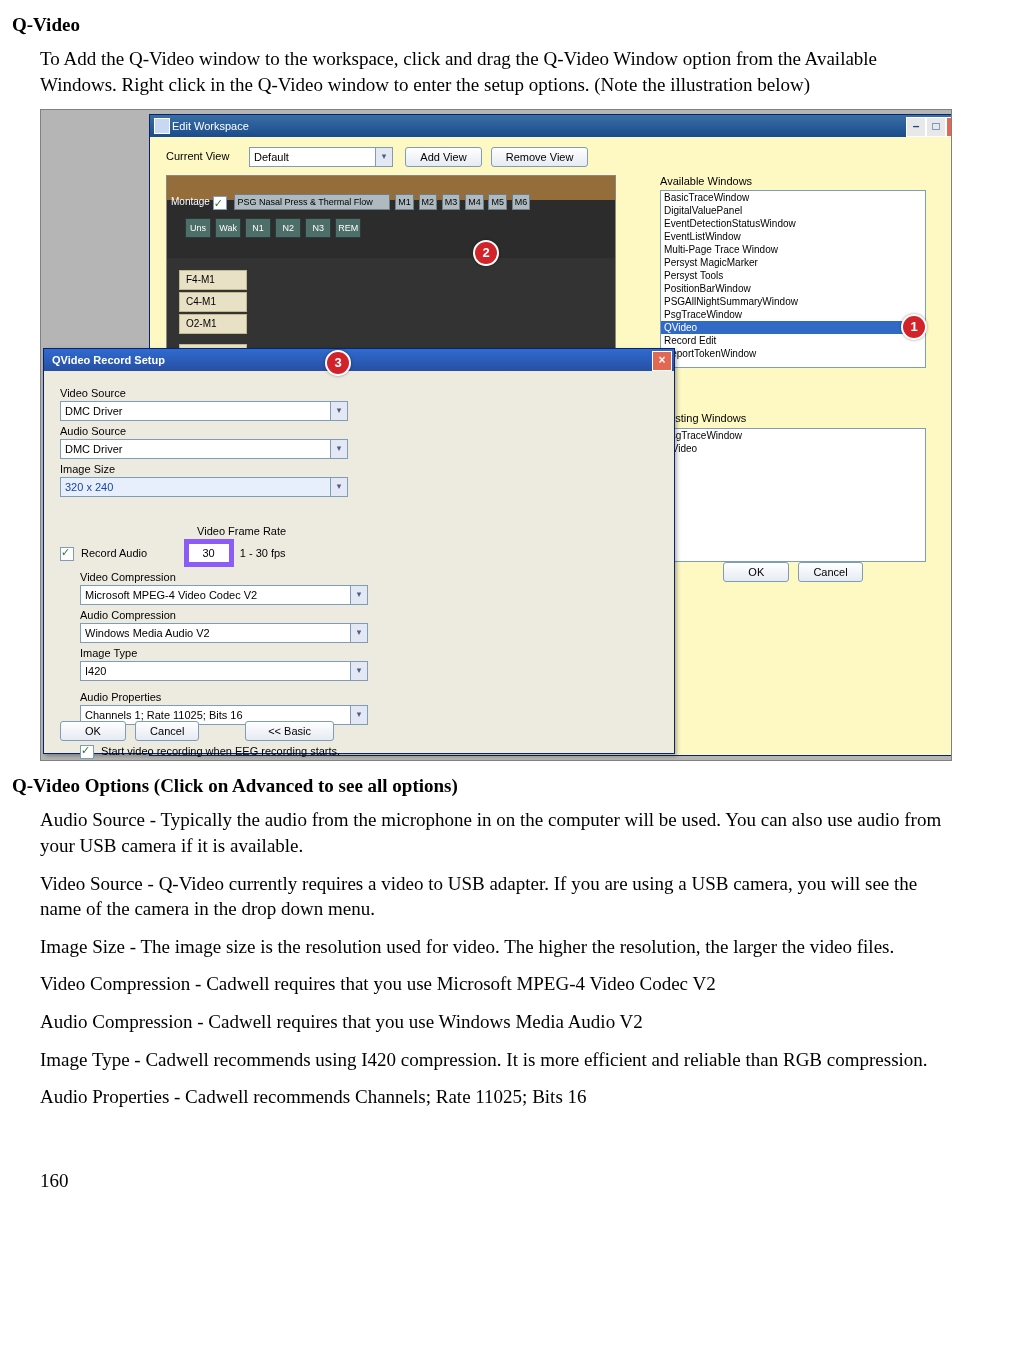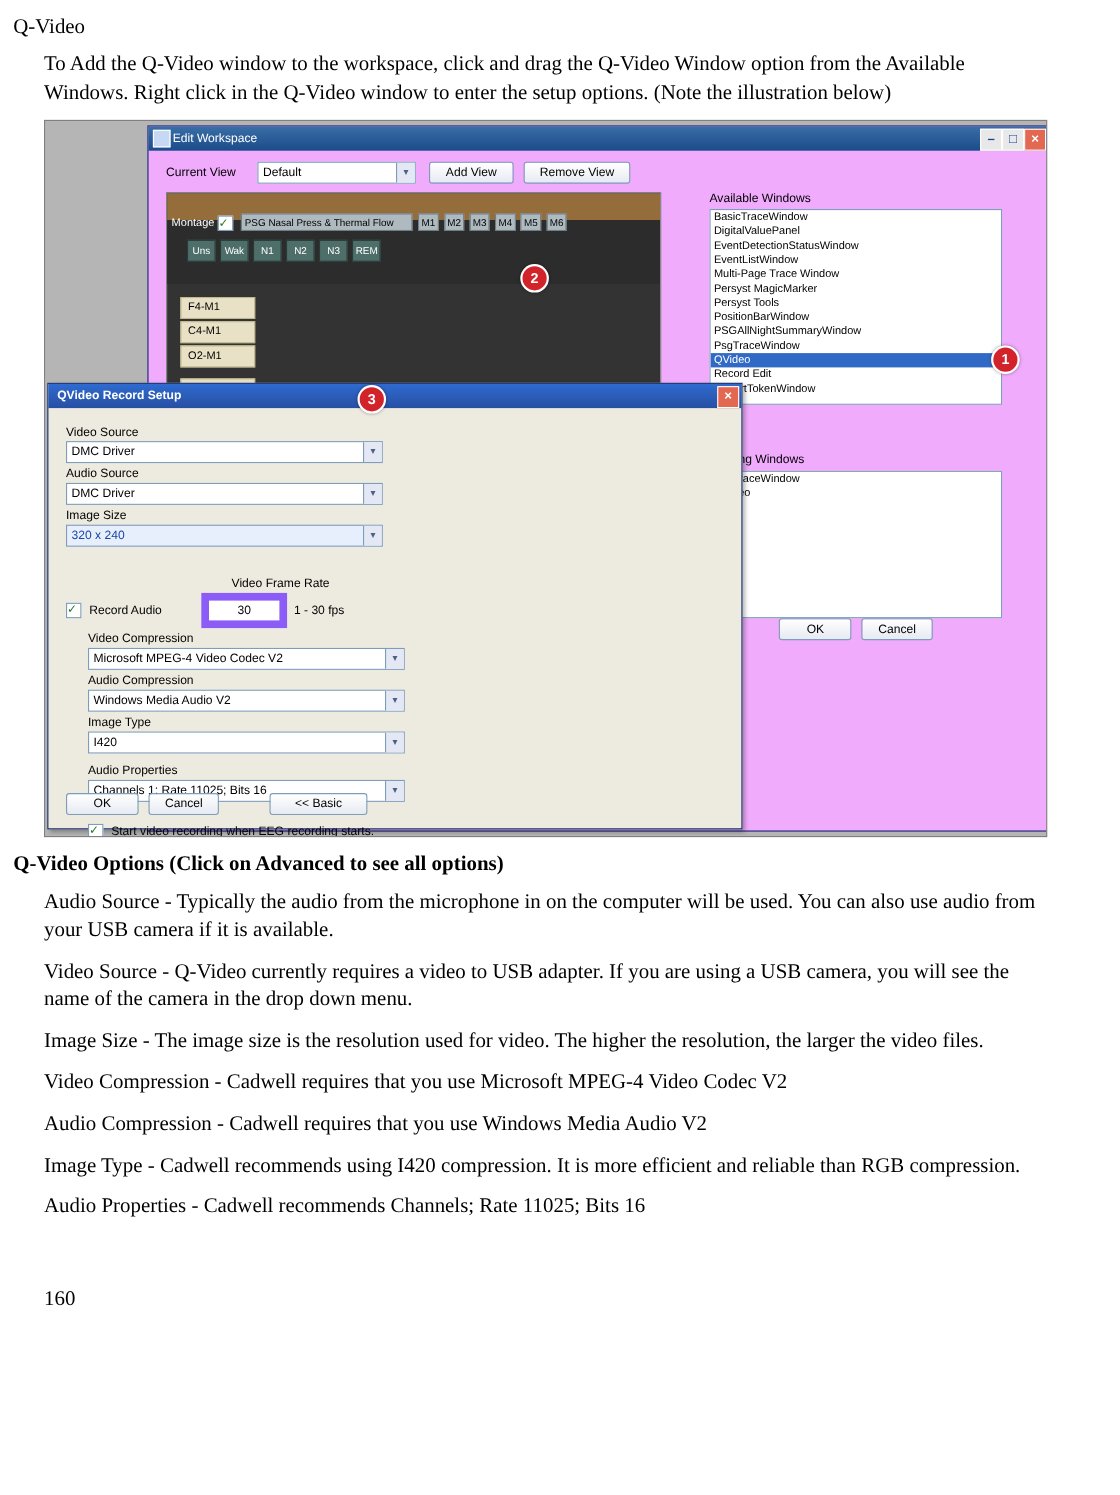--- a/index.html
+++ b/index.html
@@ -1,26 +1,26 @@
 <!DOCTYPE html>
 <html><head>
 <meta charset="utf-8">
 <style>
   body{margin:0;padding:0;font-family:"Palatino Linotype","Book Antiqua",Georgia,serif;color:#000;background:#fff}
   .page{width:1018px;margin:0 auto;padding:14px 40px 0 12px;box-sizing:border-box}
-  .h1{font-weight:normal;font-size:19px;margin:0 0 10px 0}
+  .h1{font-weight:bold;font-size:19px;margin:0 0 10px 0}
   .h2{font-weight:bold;font-size:19px;margin:14px 0 10px 0}
   .body-text{font-size:19px;line-height:1.35;margin:0 28px 12px 28px;text-align:left}
   .pagenum{font-size:19px;margin:60px 0 0 28px}
 
   
   .illus{margin:10px 0 14px 28px;width:910px;height:650px;border:1px solid #808080;background:#b5b5b5;position:relative;font-family:Tahoma,Arial,sans-serif;font-size:11px;overflow:hidden}
 
   
-  .ew{position:absolute;left:93px;top:4px;width:818px;height:640px;background:#f0abfc;border:1px solid #0a246a}
+  .ew{position:absolute;left:108px;top:4px;width:818px;height:640px;background:#fef9c3;border:1px solid #0a246a}
   .ew-title{background:linear-gradient(#3a6ea5,#1a4c8b);height:22px;line-height:22px;color:#fff;padding-left:22px;position:relative}
   .ew-title::before{content:"";position:absolute;left:4px;top:3px;width:14px;height:14px;background:#c7d8f5;border:1px solid #fff}
   .win-btn{position:absolute;top:2px;width:18px;height:18px;background:#e8e8e8;border:1px solid #fff;color:#13459b;text-align:center;line-height:16px;font-size:12px;font-weight:bold}
   .win-min{right:42px}
   .win-max{right:22px}
   .win-close{right:2px;background:#e36851;color:#fff}
 
   .ew-row1{height:34px;padding:10px 0 0 16px}
   .cv-label{display:inline-block;width:80px}
   .combo{display:inline-block;height:18px;border:1px solid #7f9db9;background:#fff;vertical-align:middle;position:relative;padding:0 18px 0 4px;line-height:18px}
@@ -46,21 +46,21 @@
   .listbox2{height:132px;margin-top:4px}
   .ok-cancel-right{text-align:center;margin-top:0}
 
   
   .qv{position:absolute;left:2px;top:238px;width:630px;height:404px;background:#edebe0;border:1px solid #0a246a;box-shadow:2px 2px 4px rgba(0,0,0,.3)}
   .qv-title{background:linear-gradient(#2f6bd0,#274fa3);height:22px;line-height:22px;color:#fff;font-weight:bold;padding-left:8px;position:relative}
   .qv-body{padding:12px 16px 0 16px}
   .qv-col{display:inline-block;vertical-align:top;width:290px}
   .qv-col2{margin-left:20px}
   .fld-label{display:block;margin:4px 0 2px 0}
-  .txt-in{display:inline-block;height:18px;border:7px solid #8b5cf6;background:#fff;padding:0 12px;line-height:18px}
+  .txt-in{display:inline-block;height:18px;border:5px solid #8b5cf6;background:#fff;padding:0 0;line-height:18px}
   .chk{display:inline-block;width:12px;height:12px;border:1px solid #7f9db9;background:#fff;vertical-align:middle;margin-right:4px;position:relative}
   .chk.on::after{content:"✓";position:absolute;left:0;top:-2px;color:#2a7a2a;font-size:11px}
   .qv-footer{position:absolute;bottom:12px;left:16px}
 
   
   .badge{position:absolute;width:22px;height:22px;border-radius:50%;background:#d2232a;color:#fff;border:2px solid #fff;text-align:center;line-height:22px;font-weight:bold;font-size:13px;box-shadow:0 0 3px rgba(0,0,0,.4);z-index:10}
 </style>
 </head>
 <body>
 

